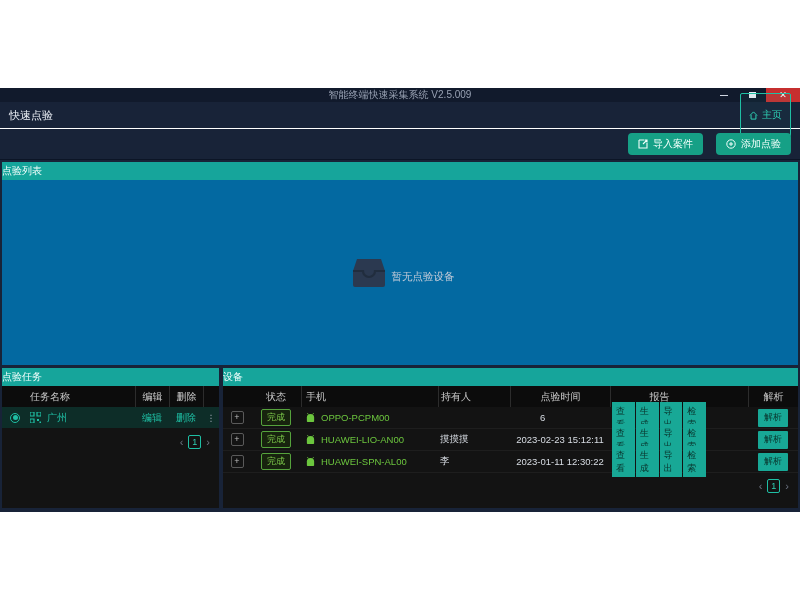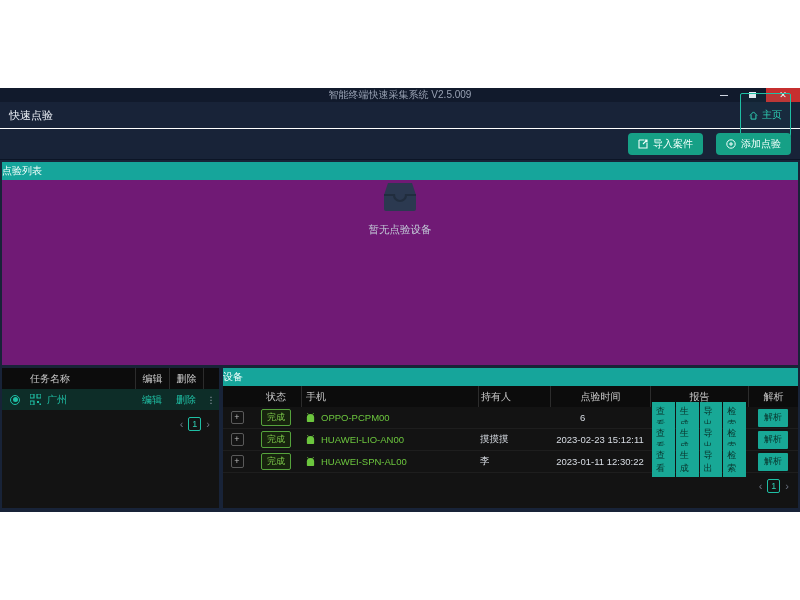--- a/index.html
+++ b/index.html
@@ -30,22 +30,22 @@
   
   .toolbar { height:31px; display:flex; align-items:center; justify-content:flex-end;
     gap:13px; padding-right:9px; border-bottom:1px solid #0c1526; }
   .tool-btn { display:flex; align-items:center; gap:5px; background:#16a086; color:#f2fffb;
     font-size:10px; padding:4px 10px; border-radius:4px; }
 
   
   .list-panel { position:absolute; left:2px; right:2px; top:74px; }
   .panel-head { height:18px; background:#16a59b; color:#f4fffd; font-size:10px;
     line-height:18px; padding-left:0; }
-  .list-body { height:185px; background:#701a75; display:flex; flex-direction:column;
-    align-items:center; justify-content:flex-start; }
+  .list-body { height:185px; background:#0369a1; display:flex; flex-direction:row;
+    align-items:center; justify-content:center; }
   .empty-text { margin-top:9px; color:#c3cbd8; font-size:10.5px; }
 
   
   .bottom { position:absolute; left:2px; right:2px; top:280px; height:140px;
     display:flex; gap:4px; }
   .panel { display:flex; flex-direction:column; }
   .panel-body { flex:1; background:#131313; overflow:hidden; display:flex; flex-direction:column; }
   .task-panel { width:217px; }
   .device-panel { flex:1; }
 
@@ -68,21 +68,21 @@
     display:flex; align-items:center; justify-content:center; }
   .radio i { width:5px; height:5px; background:#1fbfa4; border-radius:50%; }
 
   
   .d-expand { width:28px; justify-content:center; }
   .d-status { width:50px; justify-content:center; }
   .d-phone { flex:1; gap:5px; padding-left:4px; }
   .d-holder { width:72px; }
   .d-time { width:100px; justify-content:center; }
   .d-report { width:98px; justify-content:center; gap:1px; }
-  .d-parse { width:50px; justify-content:center; }
+  .d-parse { width:50px; justify-content:center;margin-left:40px; }
   .dev-row { height:22px; display:flex; align-items:center; font-size:9.5px; color:#d8dde4;
     border-bottom:1px solid #1e1e1e; flex:0 0 auto; background:#131313; }
   .expand-box { width:13px; height:13px; border:1px solid #5a5a5a; color:#bdbdbd;
     font-size:9px; line-height:11px; text-align:center; border-radius:2px; }
   .badge { border:1px solid #55a23c; color:#7dc94a; background:#17230e;
     font-size:9px; padding:1px 5px; border-radius:2px; }
   .phone-name { color:#6cc63e; }
   .rbtn { background:#18a896; color:#09332c; font-size:9px; padding:2.5px 4px; }
   .parse-btn { background:#18a896; color:#09332c; font-size:9px; padding:2.5px 6px; border-radius:1px; }
 
@@ -147,20 +147,21 @@
         <path d="M7 15 L11 3 h24 l4 12 v14 a2 2 0 0 1 -2 2 H9 a2 2 0 0 1 -2 -2 Z" fill="#2b3950"></path>
         <path d="M7 15 h10 a6 6 0 0 0 12 0 h10" stroke="#212d3e" stroke-width="2.2" fill="none"></path>
       </svg>
       <div class="empty-text">暂无点验设备</div>
     </div>
   </div>
 
   <div class="bottom">
 
     <div class="task-panel panel">
+      <div class="panel-head">点验任务</div>
       <div class="panel-body">
         <div class="thead">
           <div class="cell t-radio"></div>
           <div class="cell t-name">任务名称</div>
           <div class="cell t-edit center sep">编辑</div>
           <div class="cell t-del center sep">删除</div>
           <div class="cell t-more sep"></div>
         </div>
         <div class="task-row">
           <div class="cell t-radio">

